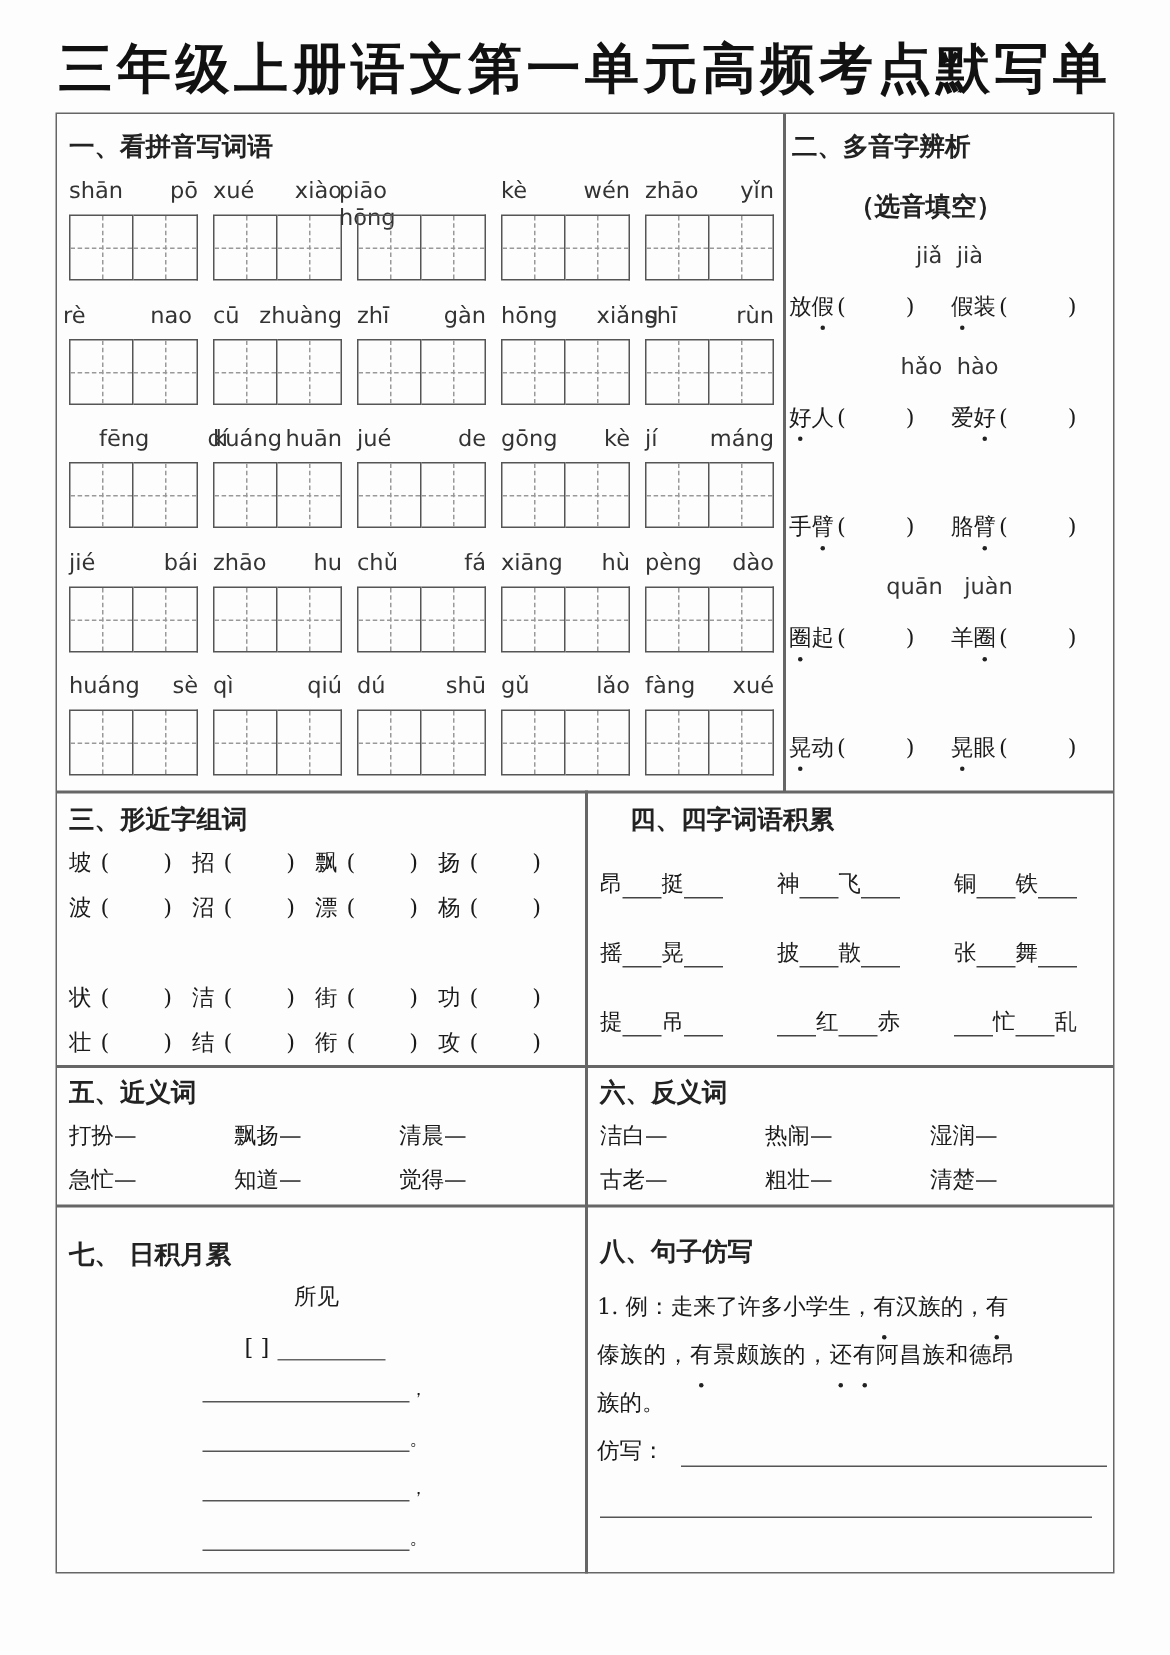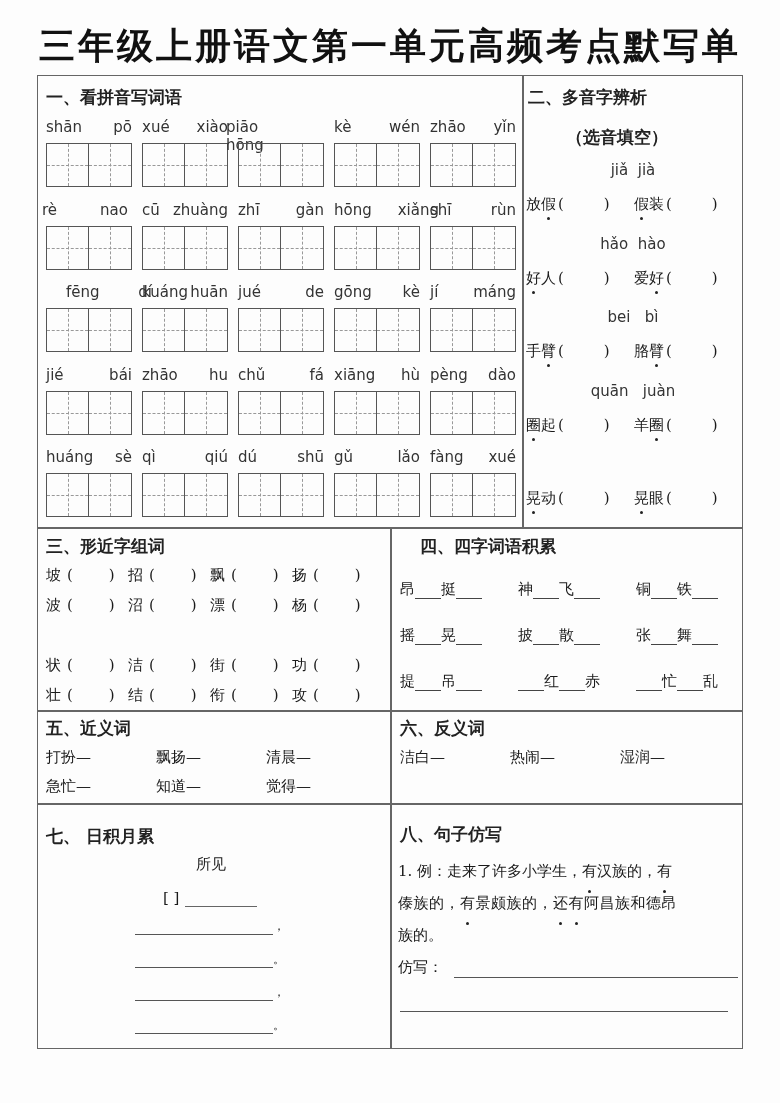--- a/index.html
+++ b/index.html
@@ -273,21 +273,20 @@
           <span>)</span>
         </span>
         <span style="display: inline-flex; width: 108px;">
           <span>爱</span>
           <span class="dot">好</span>
           <span style="margin-left: 2px;">(</span>
           <span style="display: inline-block; width: 40px;"></span>
           <span>)</span>
         </span>
       </div>
-      <div class="py" style="position: absolute; left: 0px; width: 218px; text-align: center; top: 232px; white-space: pre;">bei   bì</div>
       <div class="cn" style="position: absolute; left: 2px; top: 266px; width: 216px; display: flex;">
         <span style="display: inline-flex; width: 108px;">
           <span>手</span>
           <span class="dot">臂</span>
           <span style="margin-left: 2px;">(</span>
           <span style="display: inline-block; width: 40px;"></span>
           <span>)</span>
         </span>
         <span style="display: inline-flex; width: 108px;">
           <span>胳</span>
@@ -518,20 +517,25 @@
       </div>
     </div>
 
   <div class="sec" id="sec6" style="left:354px;top:636px;width:350px;height:91px;">
     <div class="sec-title" style="left:8px;top:5px;">六、反义词</div>
   <div class="cn" style="position: absolute; left: 8px; top: 36px; display: flex;">
         <span style="display: inline-block; width: 110px;">洁白—</span>
         <span style="display: inline-block; width: 110px;">热闹—</span>
         <span style="display: inline-block; width: 110px;">湿润—</span>
       </div>
+      <div class="cn" style="position: absolute; left: 8px; top: 65px; display: flex;">
+        <span style="display: inline-block; width: 110px;">古老—</span>
+        <span style="display: inline-block; width: 110px;">粗壮—</span>
+        <span style="display: inline-block; width: 110px;">清楚—</span>
+      </div>
     </div>
 
   <div class="sec" id="sec7" style="left:0;top:729px;width:352px;height:296px;">
     <div class="sec-title" style="left:8px;top:20px;">七、 日积月累</div>
     <div class="cn" style="position:absolute;left:158px;top:50px;font-size:15px;">所见</div>
     <div style="position:absolute;left:125px;top:84px;display:flex;align-items:flex-end;">
       <span class="cn">[ ]</span>
       <span style="display:inline-block;width:72px;border-bottom:1.2px solid #666;margin-left:6px;"></span>
     </div>
   <div class="cn" style="position: absolute; left: 97px; top: 113px; display: flex; align-items: flex-end;">

